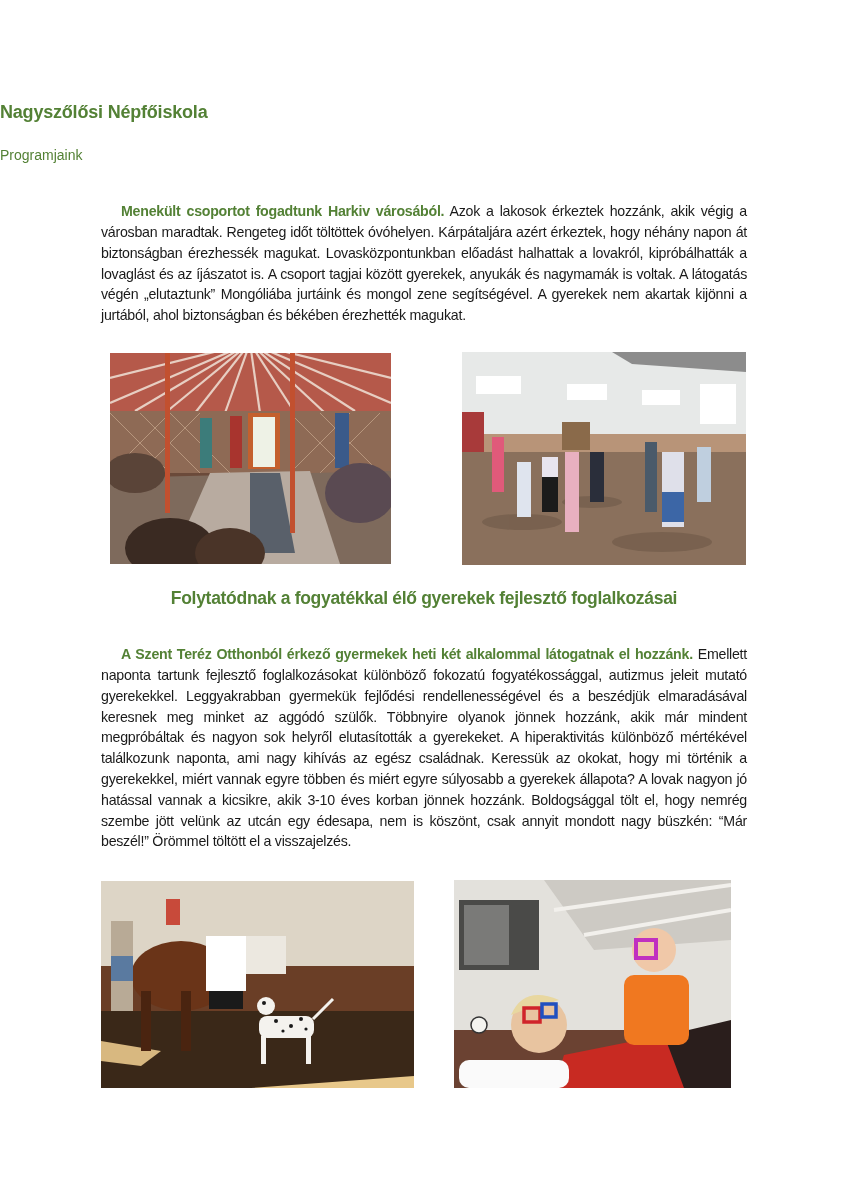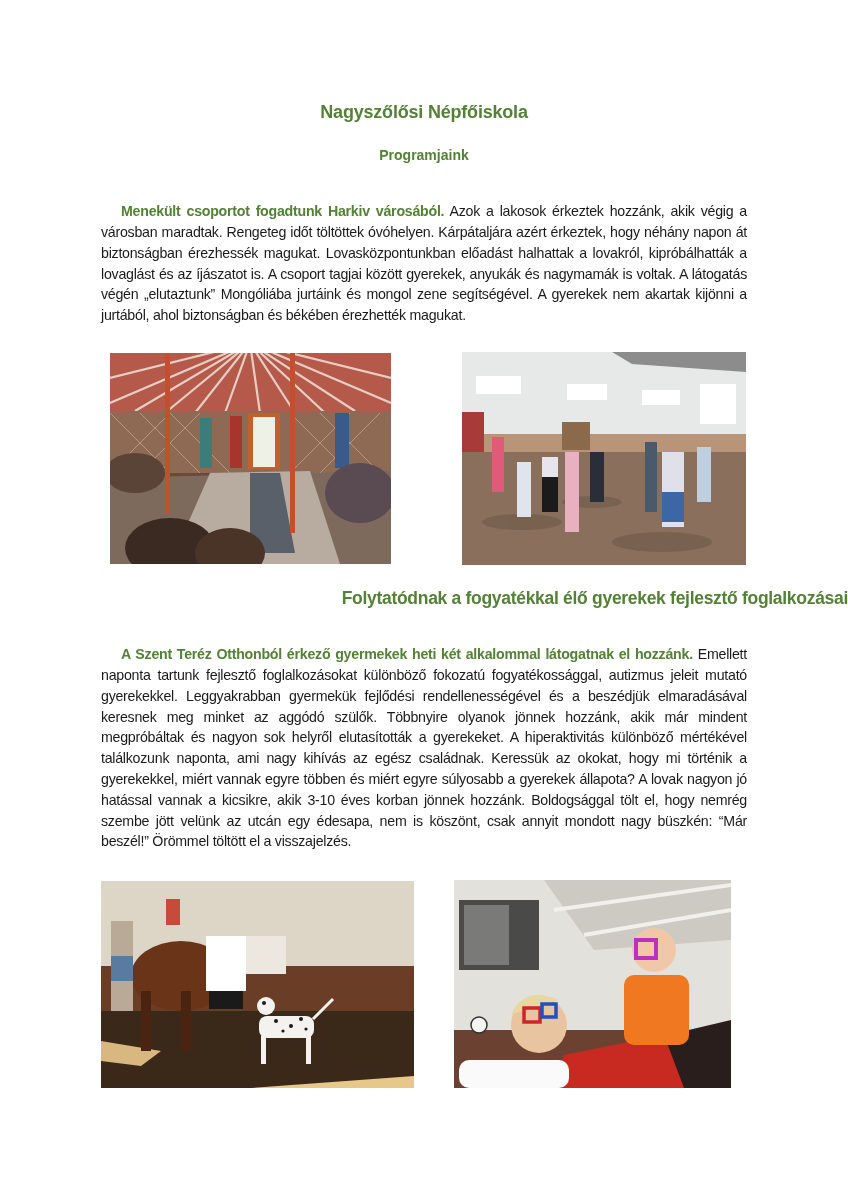--- a/index.html
+++ b/index.html
@@ -1,27 +1,27 @@
 <!DOCTYPE html>
 <html><head>
 <meta charset="utf-8">
 <style>
   html, body { margin: 0; padding: 0; background: #ffffff; }
   body { width: 848px; height: 1200px; position: relative; overflow: hidden;
          font-family: "Liberation Sans", sans-serif; color: #1a1a1a; }
-  .title { position: absolute; left: 0; width: 848px; top: 102px; text-align: center;
+  .title { position: absolute; left: 0; width: 848px; top: 102px; 
            font-size: 18px; font-weight: bold; color: #538135; letter-spacing: -0.2px; }
-  .subtitle { position: absolute; left: 0; width: 848px; top: 147px; text-align: center;
-              font-size: 14px; font-weight: bold; color: #538135; }
+  .subtitle { position: absolute; left: 0; width: 848px; top: 147px; text-align: left;
+              font-size: 14px; font-weight: normal; color: #538135; }
   .para { position: absolute; left: 101px; width: 646px; font-size: 14.2px; line-height: 20.8px;
           text-align: justify; letter-spacing: -0.25px; }
   .para .lead { color: #538135; font-weight: bold; margin-left: 20px; }
   #p1 { top: 187px; }
   #p2 { top: 630px; }
-  .h2 { position: absolute; left: 0; width: 848px; top: 588px; text-align: right;
+  .h2 { position: absolute; left: 0; width: 848px; top: 588px; text-align: center;
         font-size: 17.5px; font-weight: bold; color: #538135; letter-spacing: -0.3px; }
   .photo { position: absolute; overflow: hidden; }
   .photo svg { width: 100%; height: 100%; display: block; }
   #photo-yurt { left: 110px; top: 353px; width: 281px; height: 211px; }
   #photo-arena { left: 462px; top: 352px; width: 284px; height: 213px; }
   #photo-dog { left: 101px; top: 881px; width: 313px; height: 207px; }
   #photo-boy { left: 454px; top: 880px; width: 277px; height: 208px; }
 </style>
 </head>
 <body>

